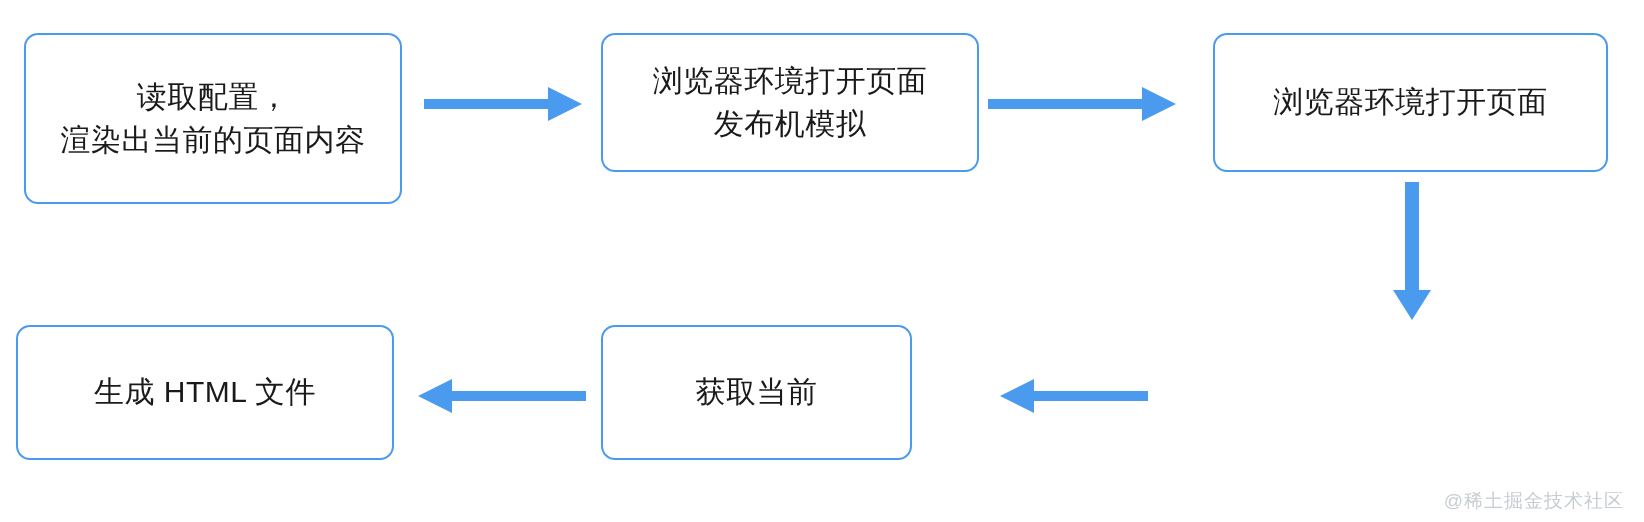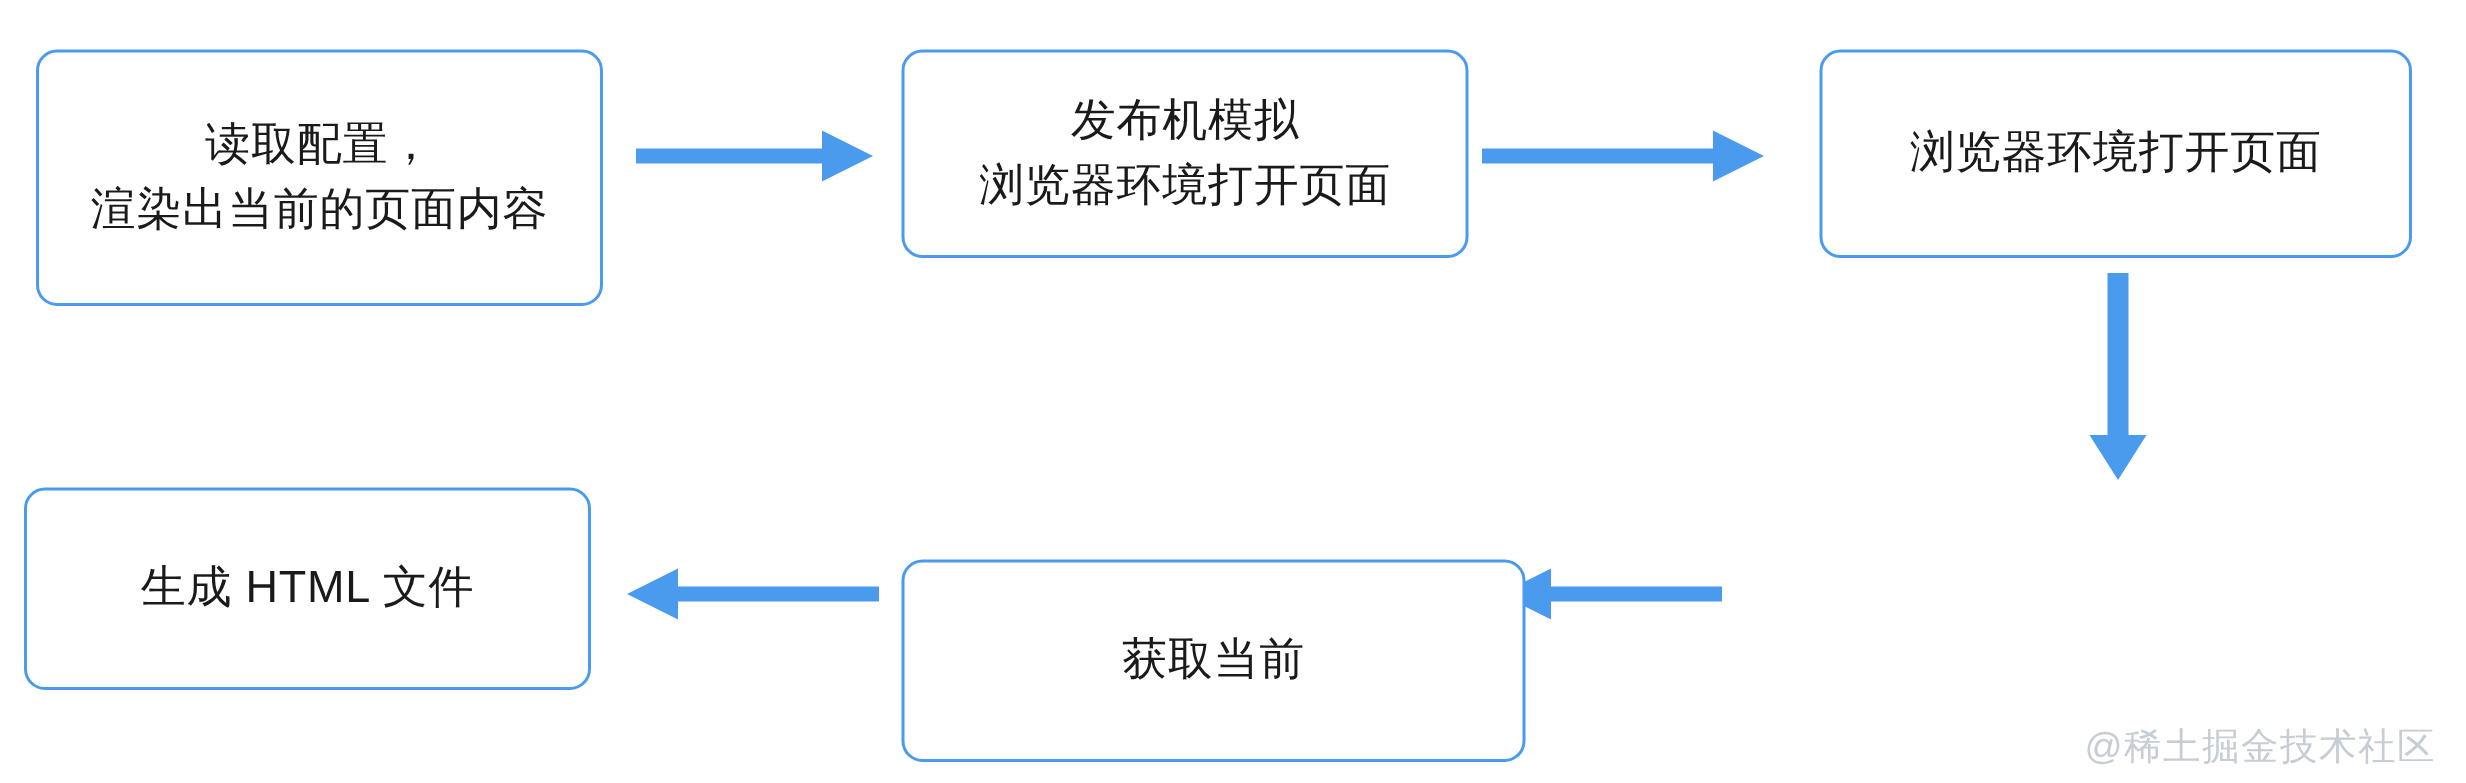--- a/index.html
+++ b/index.html
@@ -38,40 +38,40 @@
     display: block;
     white-space: nowrap;
   }
 
   
   #node-read-config   { left: 24px;   top: 33px;  width: 378px; height: 171px; }
   #node-simulate      { left: 601px;  top: 33px;  width: 378px; height: 139px; }
   #node-trigger       { left: 1213px; top: 33px;  width: 395px; height: 139px; }
   
   #node-render        { left: 1157px; top: 325px; width: 451px; height: 135px; }
-  #node-collect-dom   { left: 601px;  top: 325px; width: 416px; height: 135px; margin-top: 48px; }
+  #node-collect-dom   { left: 601px;  top: 325px; width: 311px; height: 135px; }
   #node-output-html   { left: 16px;   top: 325px; width: 378px; height: 135px; }
 
   
   .arrow {
     position: absolute;
   }
   .arrow svg { display: block; }
 
   #arrow-1 { left: 424px;  top: 84px; }
   #arrow-2 { left: 988px;  top: 84px; }
   #arrow-3 { left: 1392px; top: 182px; }
   #arrow-4 { left: 998px;  top: 376px; }
   #arrow-5 { left: 416px;  top: 376px; }
 
   #watermark {
     position: absolute;
     right: 20px;
     bottom: 8px;
-    font-size: 25px;
+    font-size: 19px;
     color: #c7cdd4;
     letter-spacing: 1px;
     user-select: none;
   }
 </style>
 </head>
 <body>
 
 <div id="canvas">
 
@@ -80,22 +80,22 @@
     <span class="line">渲染出当前的页面内容</span>
   </div>
 
   <div class="arrow" id="arrow-1">
     <svg width="160" height="40" viewBox="0 0 160 40" aria-hidden="true">
       <path d="M0 15 H124 V3 L158 20 L124 37 V25 H0 Z" fill="#4a9aee"></path>
     </svg>
   </div>
 
   <div class="node" id="node-simulate">
+    <span class="line">浏览器环境打开页面</span>
     <span class="line">发布机模拟</span>
-    <span class="line">浏览器环境打开页面</span>
   </div>
 
   <div class="arrow" id="arrow-2">
     <svg width="190" height="40" viewBox="0 0 190 40" aria-hidden="true">
       <path d="M0 15 H154 V3 L188 20 L154 37 V25 H0 Z" fill="#4a9aee"></path>
     </svg>
   </div>
 
   <div class="node" id="node-trigger">
     <span class="line">浏览器环境打开页面</span>

